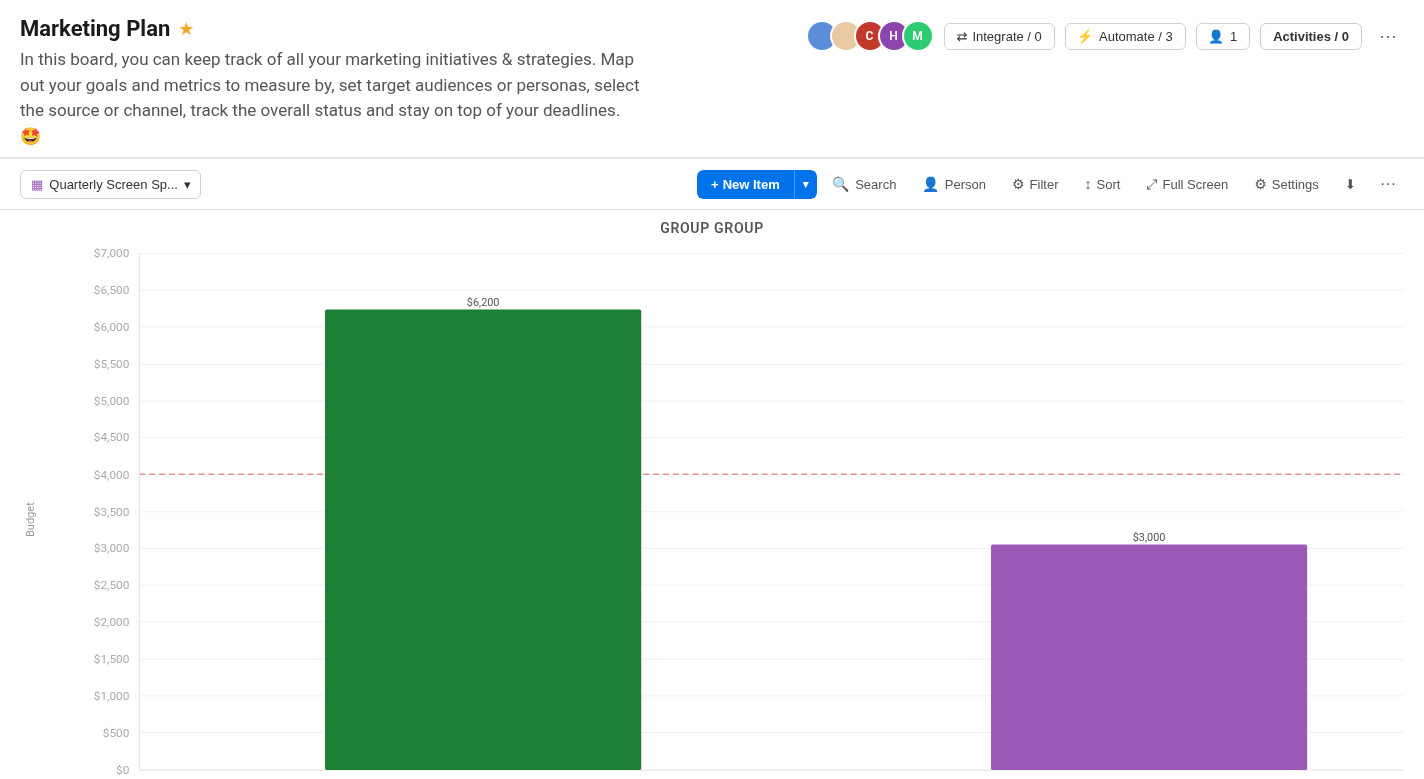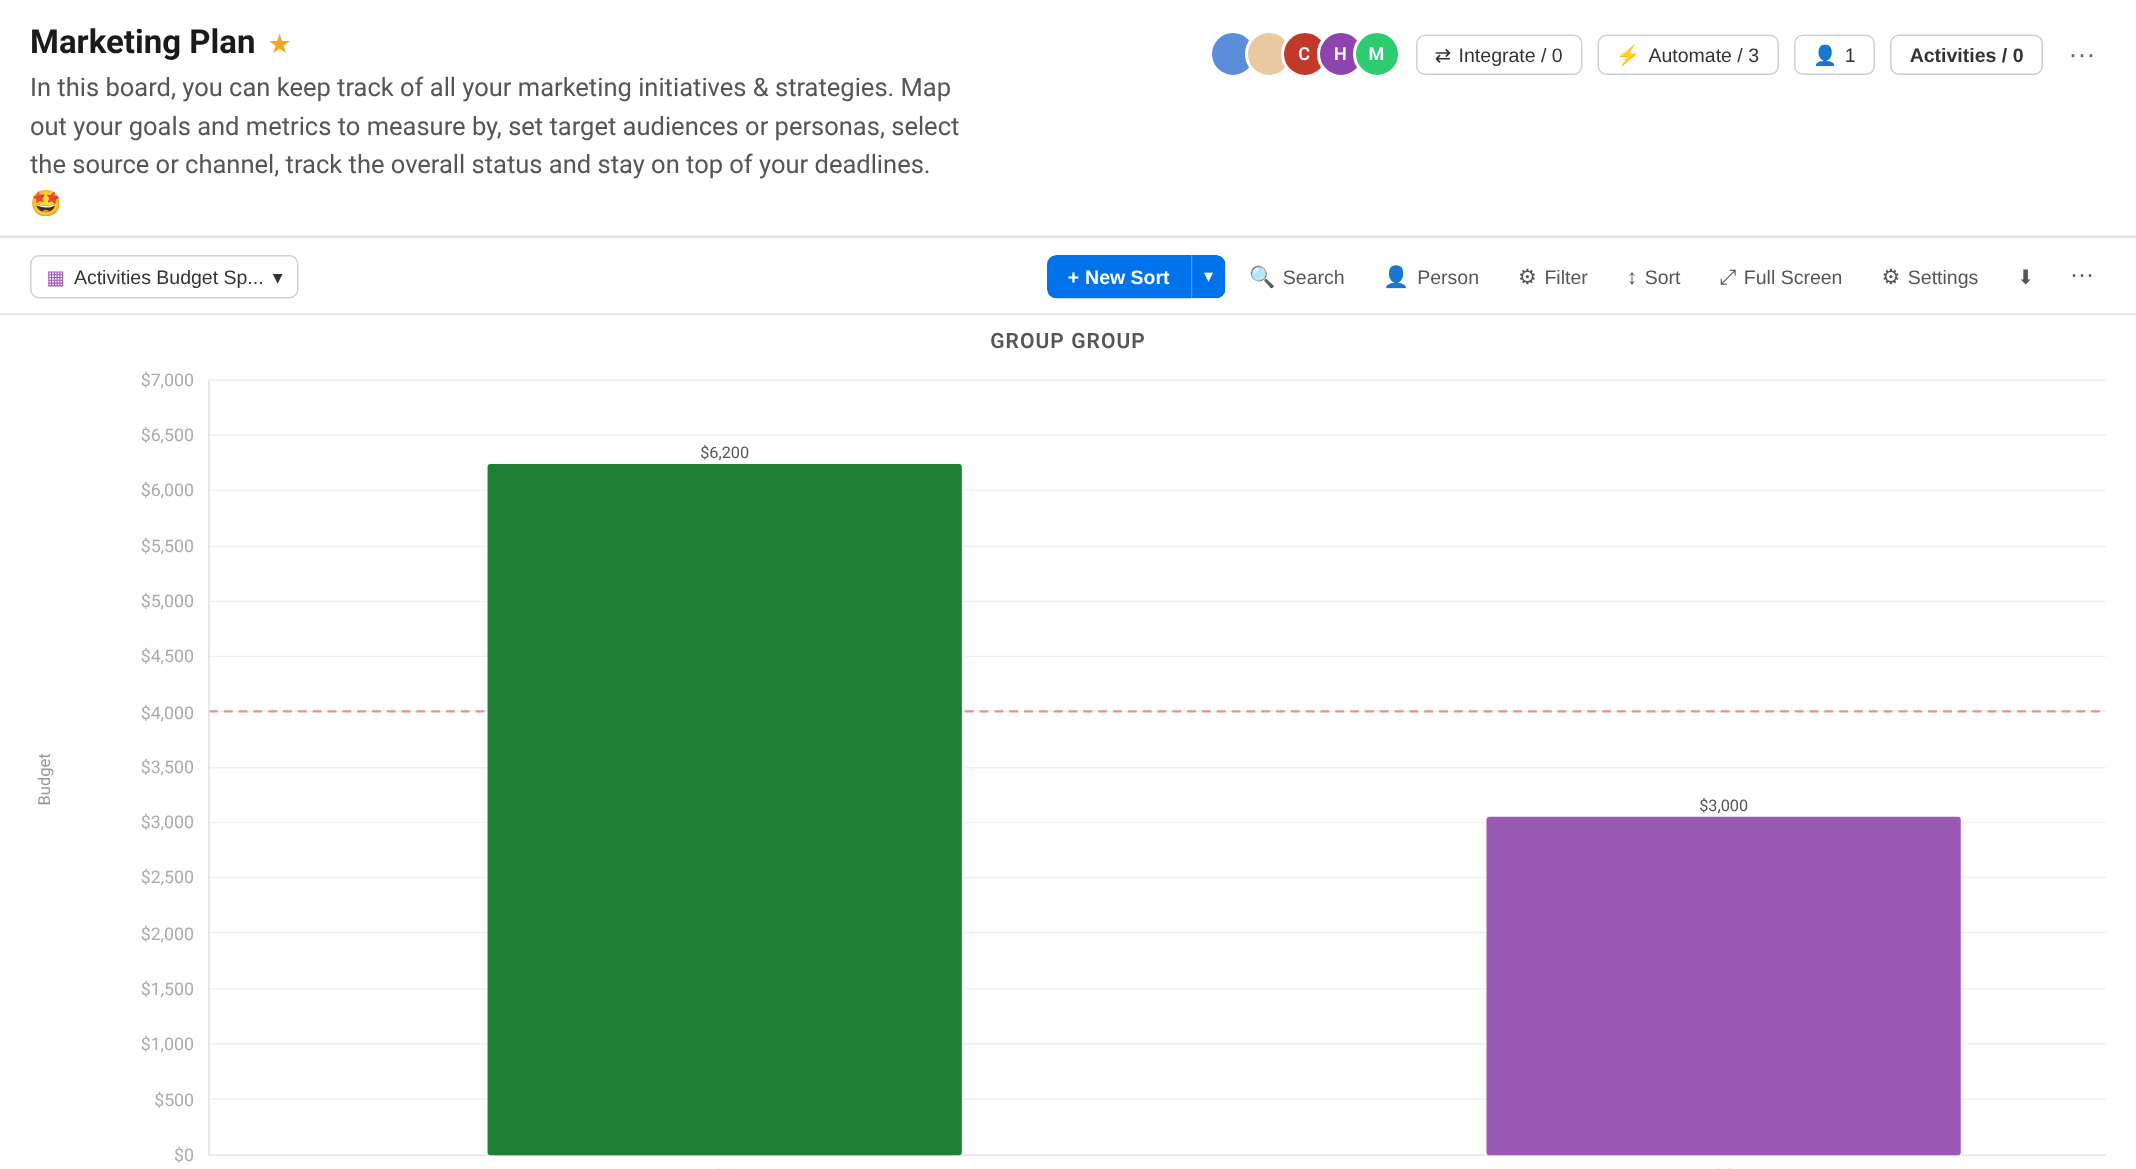--- a/index.html
+++ b/index.html
@@ -280,30 +280,30 @@
     </button>
   </div>
 </div>
 
 <div class="divider"></div>
 
 <div class="toolbar">
   <div class="toolbar-left">
     <button class="board-selector">
       <span style="color:#9b59b6;">▦</span>
-      <span>Activities Budget Sp...</span>
+      <span>Quarterly Screen Sp...</span>
       <span>▾</span>
     </button>
   </div>
 
   <div class="toolbar-right">
     <div class="new-item-wrapper">
       <button class="new-item-btn">
         <span>+</span>
-        <span>New Sort</span>
+        <span>New Item</span>
       </button>
       <button class="new-item-dropdown">
         <span>▾</span>
       </button>
     </div>
 
     <button class="tool-btn">
       <span class="tool-icon">🔍</span>
       <span>Search</span>
     </button>

